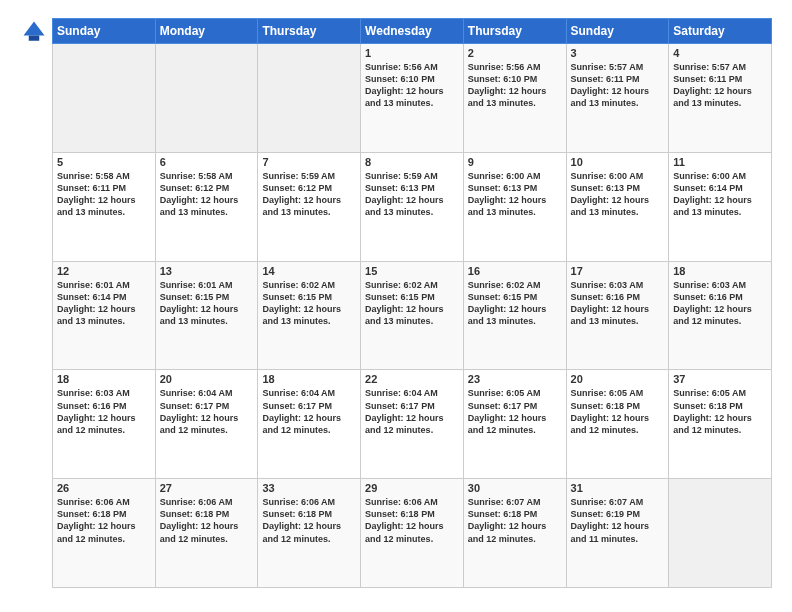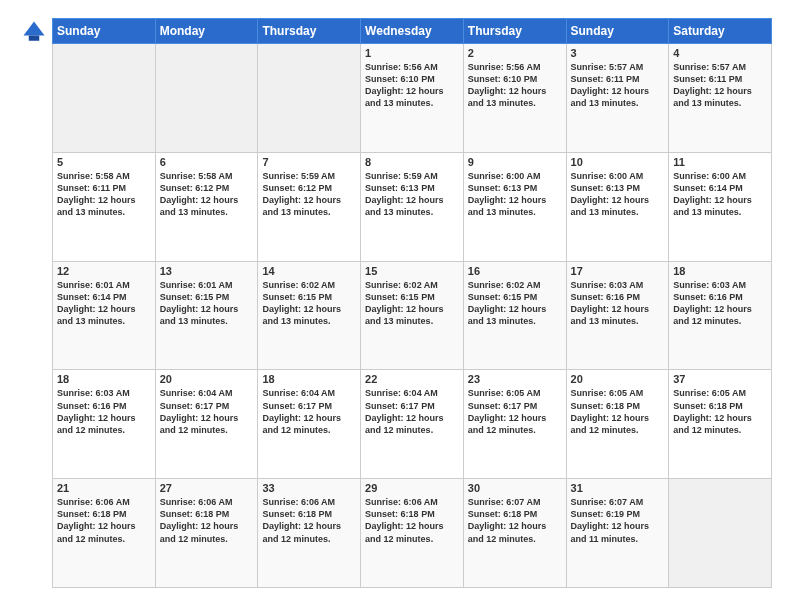--- a/index.html
+++ b/index.html
@@ -309,21 +309,21 @@
           <td>
             <span class="day-number">37</span>
             <div class="day-info">Sunrise: 6:05 AM
 Sunset: 6:18 PM
 Daylight: 12 hours
 and 12 minutes.</div>
           </td>
         </tr>
         <tr>
           <td>
-            <span class="day-number">21</span>
+            <span class="day-number">26</span>
             <div class="day-info">Sunrise: 6:06 AM
 Sunset: 6:18 PM
 Daylight: 12 hours
 and 12 minutes.</div>
           </td>
           <td>
             <span class="day-number">27</span>
             <div class="day-info">Sunrise: 6:06 AM
 Sunset: 6:18 PM
 Daylight: 12 hours

